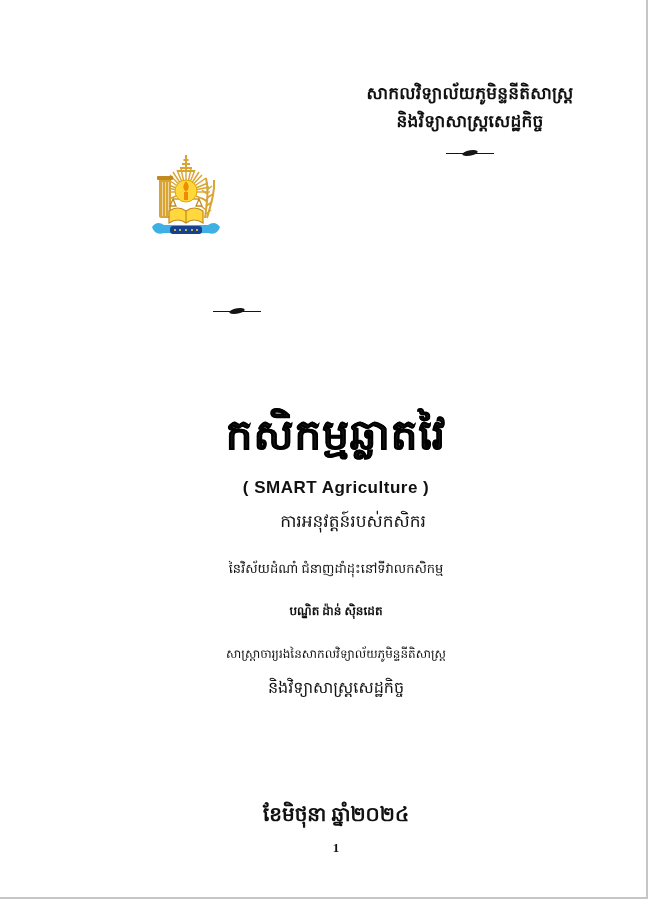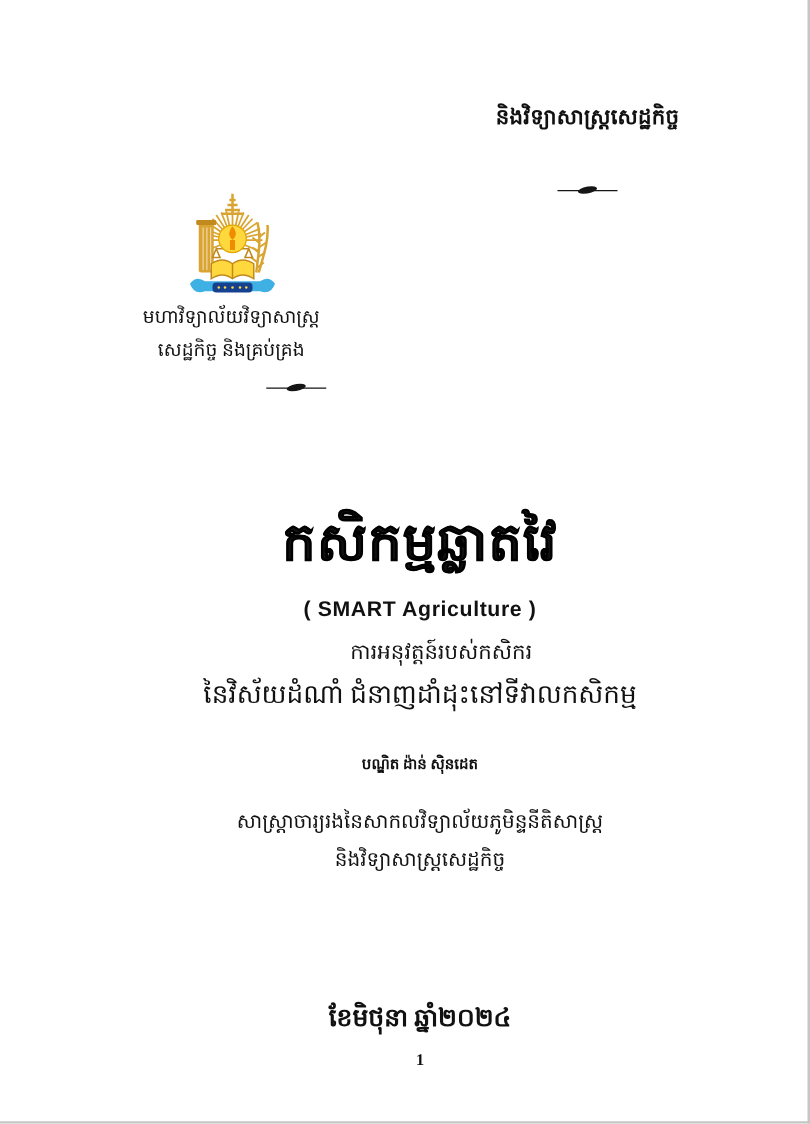--- a/index.html
+++ b/index.html
@@ -74,38 +74,39 @@
     letter-spacing: 1px;
     -webkit-text-stroke: 0.6px #000;
   }
   .title-en {
     position: absolute; left: 0; width: 624px; top: 478px;
     font-family: "Liberation Sans", "DejaVu Sans", sans-serif;
     font-size: 17px; font-weight: 700;
     letter-spacing: 0.5px;
   }
   .subtitle-1 { position: absolute; left: 17px; width: 624px; top: 510px; font-size: 17px; font-family: Liberation Serif, serif; }
-  .subtitle-2 { position: absolute; left: 0; width: 624px; top: 541px; font-size: 21px; }
+  .subtitle-2 { position: absolute; left: 0; width: 624px; top: 560px; font-size: 13px; }
   .author     { position: absolute; left: 0; width: 624px; top: 603px; font-size: 12px; font-weight: 700; }
-  .affil-1    { position: absolute; left: 0; width: 624px; top: 646px; font-size: 16px; }
+  .affil-1    { position: absolute; left: 0; width: 624px; top: 646px; font-size: 12px; }
   .affil-2    { position: absolute; left: 0; width: 624px; top: 677px; font-size: 16px; }
   .date-line  { position: absolute; left: 0; width: 624px; top: 801px; font-size: 20px; font-weight: 600; }
   .page-num   {
     position: absolute; left: 0; width: 624px; top: 840px;
     font-size: 13px; font-weight: 600;
     font-family: "Liberation Serif", serif;
   }
 </style>
 </head>
 <body>
 
 <div class="page">
 
   
   <div class="abs univ-header">
+    <div>សាកលវិទ្យាល័យភូមិន្ទនីតិសាស្ត្រ</div>
     <div>និងវិទ្យាសាស្ត្រសេដ្ឋកិច្ច</div>
   </div>
   <span class="abs ornament univ-ornament"></span>
 
   
   <div class="abs logo-box">
     <svg width="74" height="87" viewBox="0 0 74 87">
 
       <g style="stroke:var(--logo-gold,#D9A431);" stroke-width="2" fill="none">
         <line x1="37" y1="1" x2="37" y2="17"></line>
@@ -175,24 +176,20 @@
             <circle cx="31" cy="76" r="1"></circle>
             <circle cx="37" cy="76" r="1"></circle>
           <circle cx="43" cy="76" r="1"></circle>
             <circle cx="48" cy="76" r="1"></circle>
         </g>
       </g>
     </svg>
   </div>
 
   
-  <div class="abs faculty-block">
-    <div>មហាវិទ្យាល័យវិទ្យាសាស្ត្រ</div>
-    <div>សេដ្ឋកិច្ច និងគ្រប់គ្រង</div>
-  </div>
   <span class="abs ornament faculty-ornament"></span>
 
   
   <div class="abs content">
     <div class="main-title">កសិកម្មឆ្លាតវៃ</div>
     <div class="title-en">( SMART Agriculture )</div>
     <div class="subtitle-1">ការអនុវត្តន៍របស់កសិករ</div>
     <div class="subtitle-2">នៃវិស័យដំណាំ ជំនាញដាំដុះនៅទីវាលកសិកម្ម</div>
     <div class="author">បណ្ឌិត ដ៉ាន់ ស៊ិនដេត</div>
     <div class="affil-1">សាស្ត្រាចារ្យរងនៃសាកលវិទ្យាល័យភូមិន្ទនីតិសាស្ត្រ</div>

